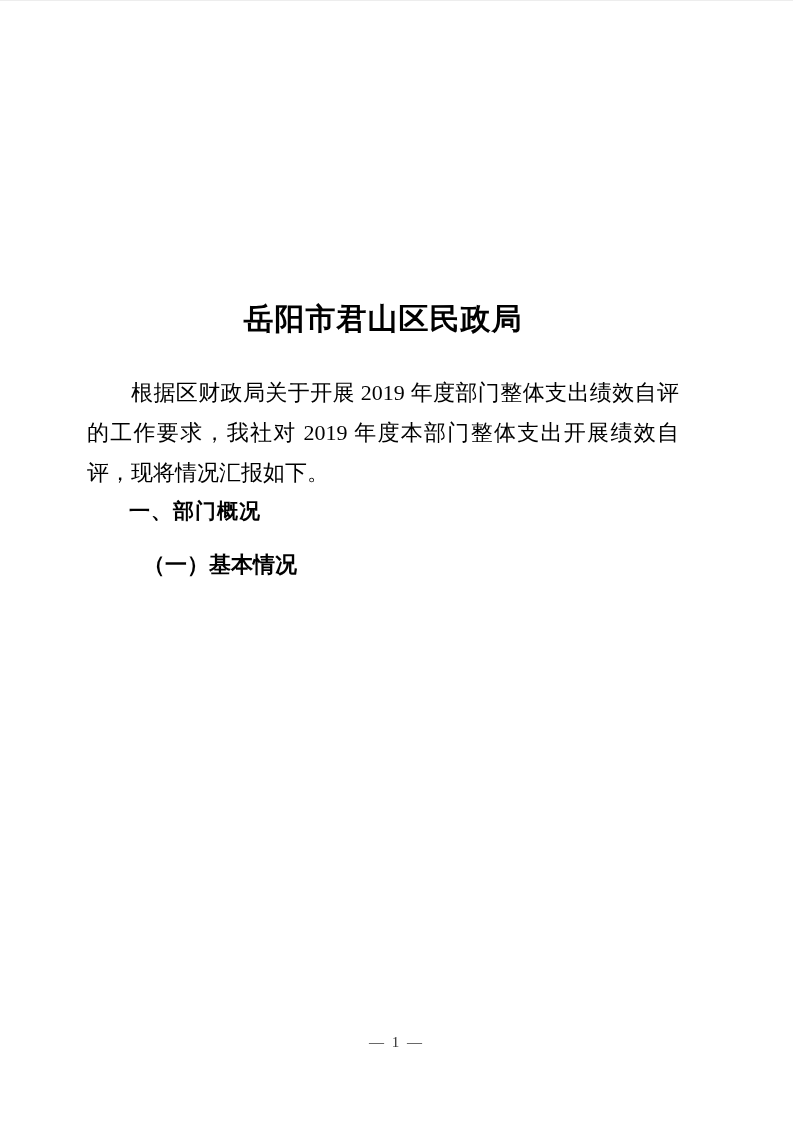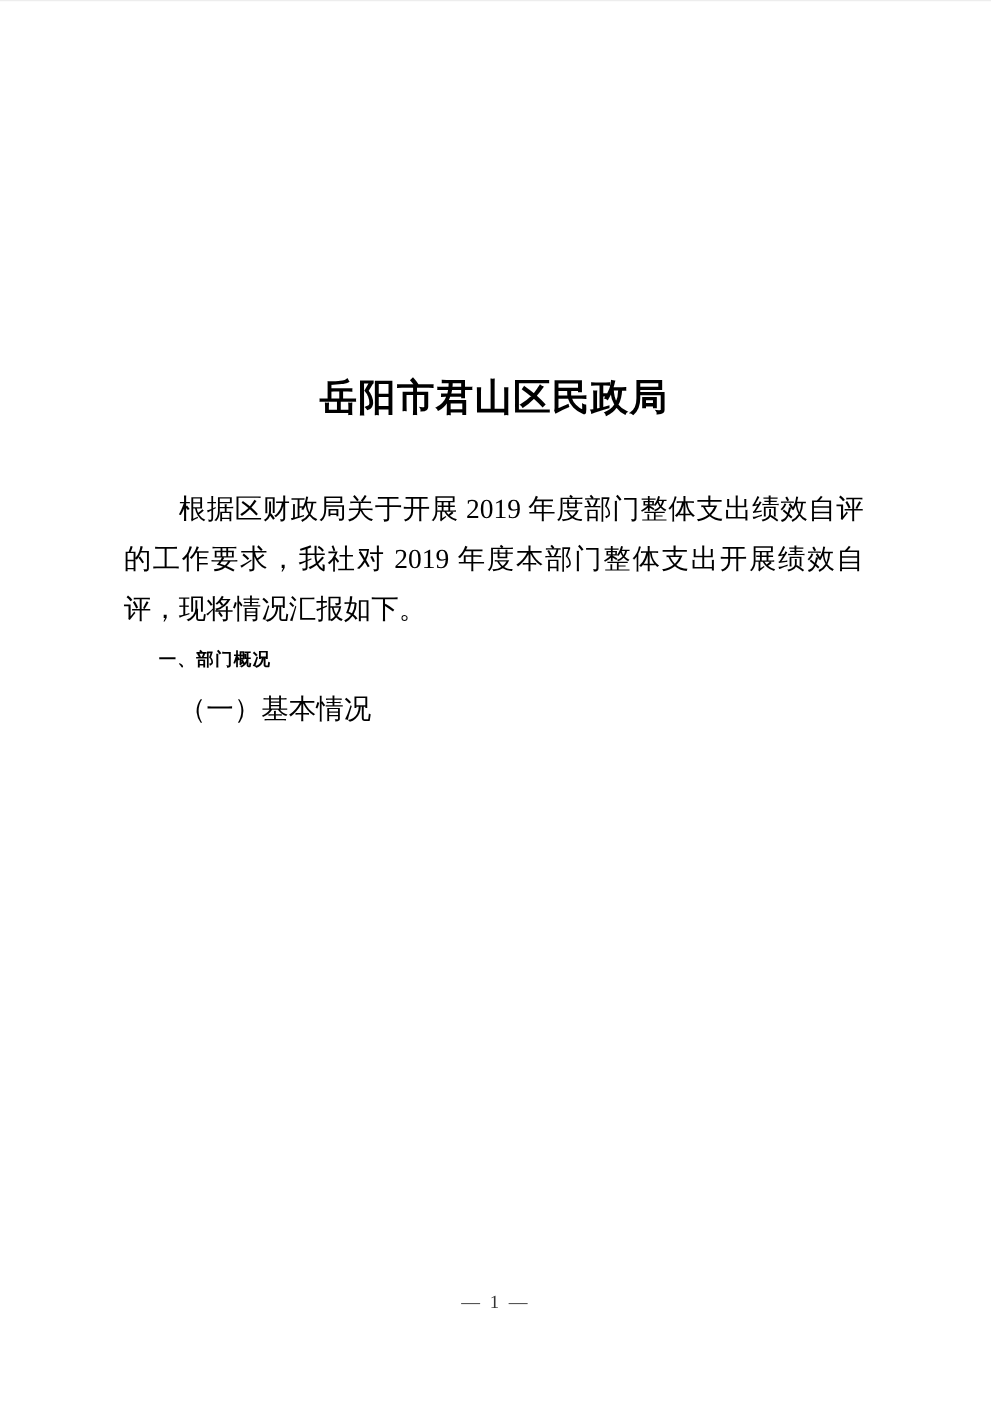--- a/index.html
+++ b/index.html
@@ -13,21 +13,21 @@
     height: 1122px;
     background: #ffffff;
     overflow: hidden;
     font-family: "Liberation Serif", "DejaVu Serif", serif;
     color: #000000;
     box-sizing: border-box;
     border-top: 1px solid #ededed;
   }
   .content {
     position: absolute;
-    left: 99px;
+    left: 87px;
     top: 0;
     width: 592px;
   }
   .doc-title {
     margin: 294px 0 0 0;
     font-size: 30px;
     line-height: 47px;
     font-weight: bold;
     text-align: center;
     letter-spacing: 1px;
@@ -37,37 +37,37 @@
   }
   .body-par {
     margin: 0;
     font-size: 22px;
     line-height: 40px;
     text-align: justify;
     text-justify: inter-ideograph;
     text-indent: 2em;
   }
   .intro-par {
-    margin-top: 45px;
+    margin-top: 31px;
   }
   .h-level1 {
     margin: 0;
-    font-family: Liberation Sans, sans-serif;
-    font-size: 14px;
+    font-family: Liberation Mono, monospace;
+    font-size: 21px;
     line-height: 40px;
     font-weight: 600;
     text-indent: 2em;
     letter-spacing: 1px;
   }
   .h-level2 {
-    margin: 0;
+    margin: 12px;
     font-family: "Liberation Serif", "DejaVu Serif", serif;
     font-size: 22px;
     line-height: 40px;
-    font-weight: normal;
+    font-weight: bold;
     text-indent: 2em;
   }
   .footer {
     position: absolute;
     left: 0;
     top: 1031px;
     width: 100%;
     text-align: center;
     font-size: 15px;
     line-height: 20px;

